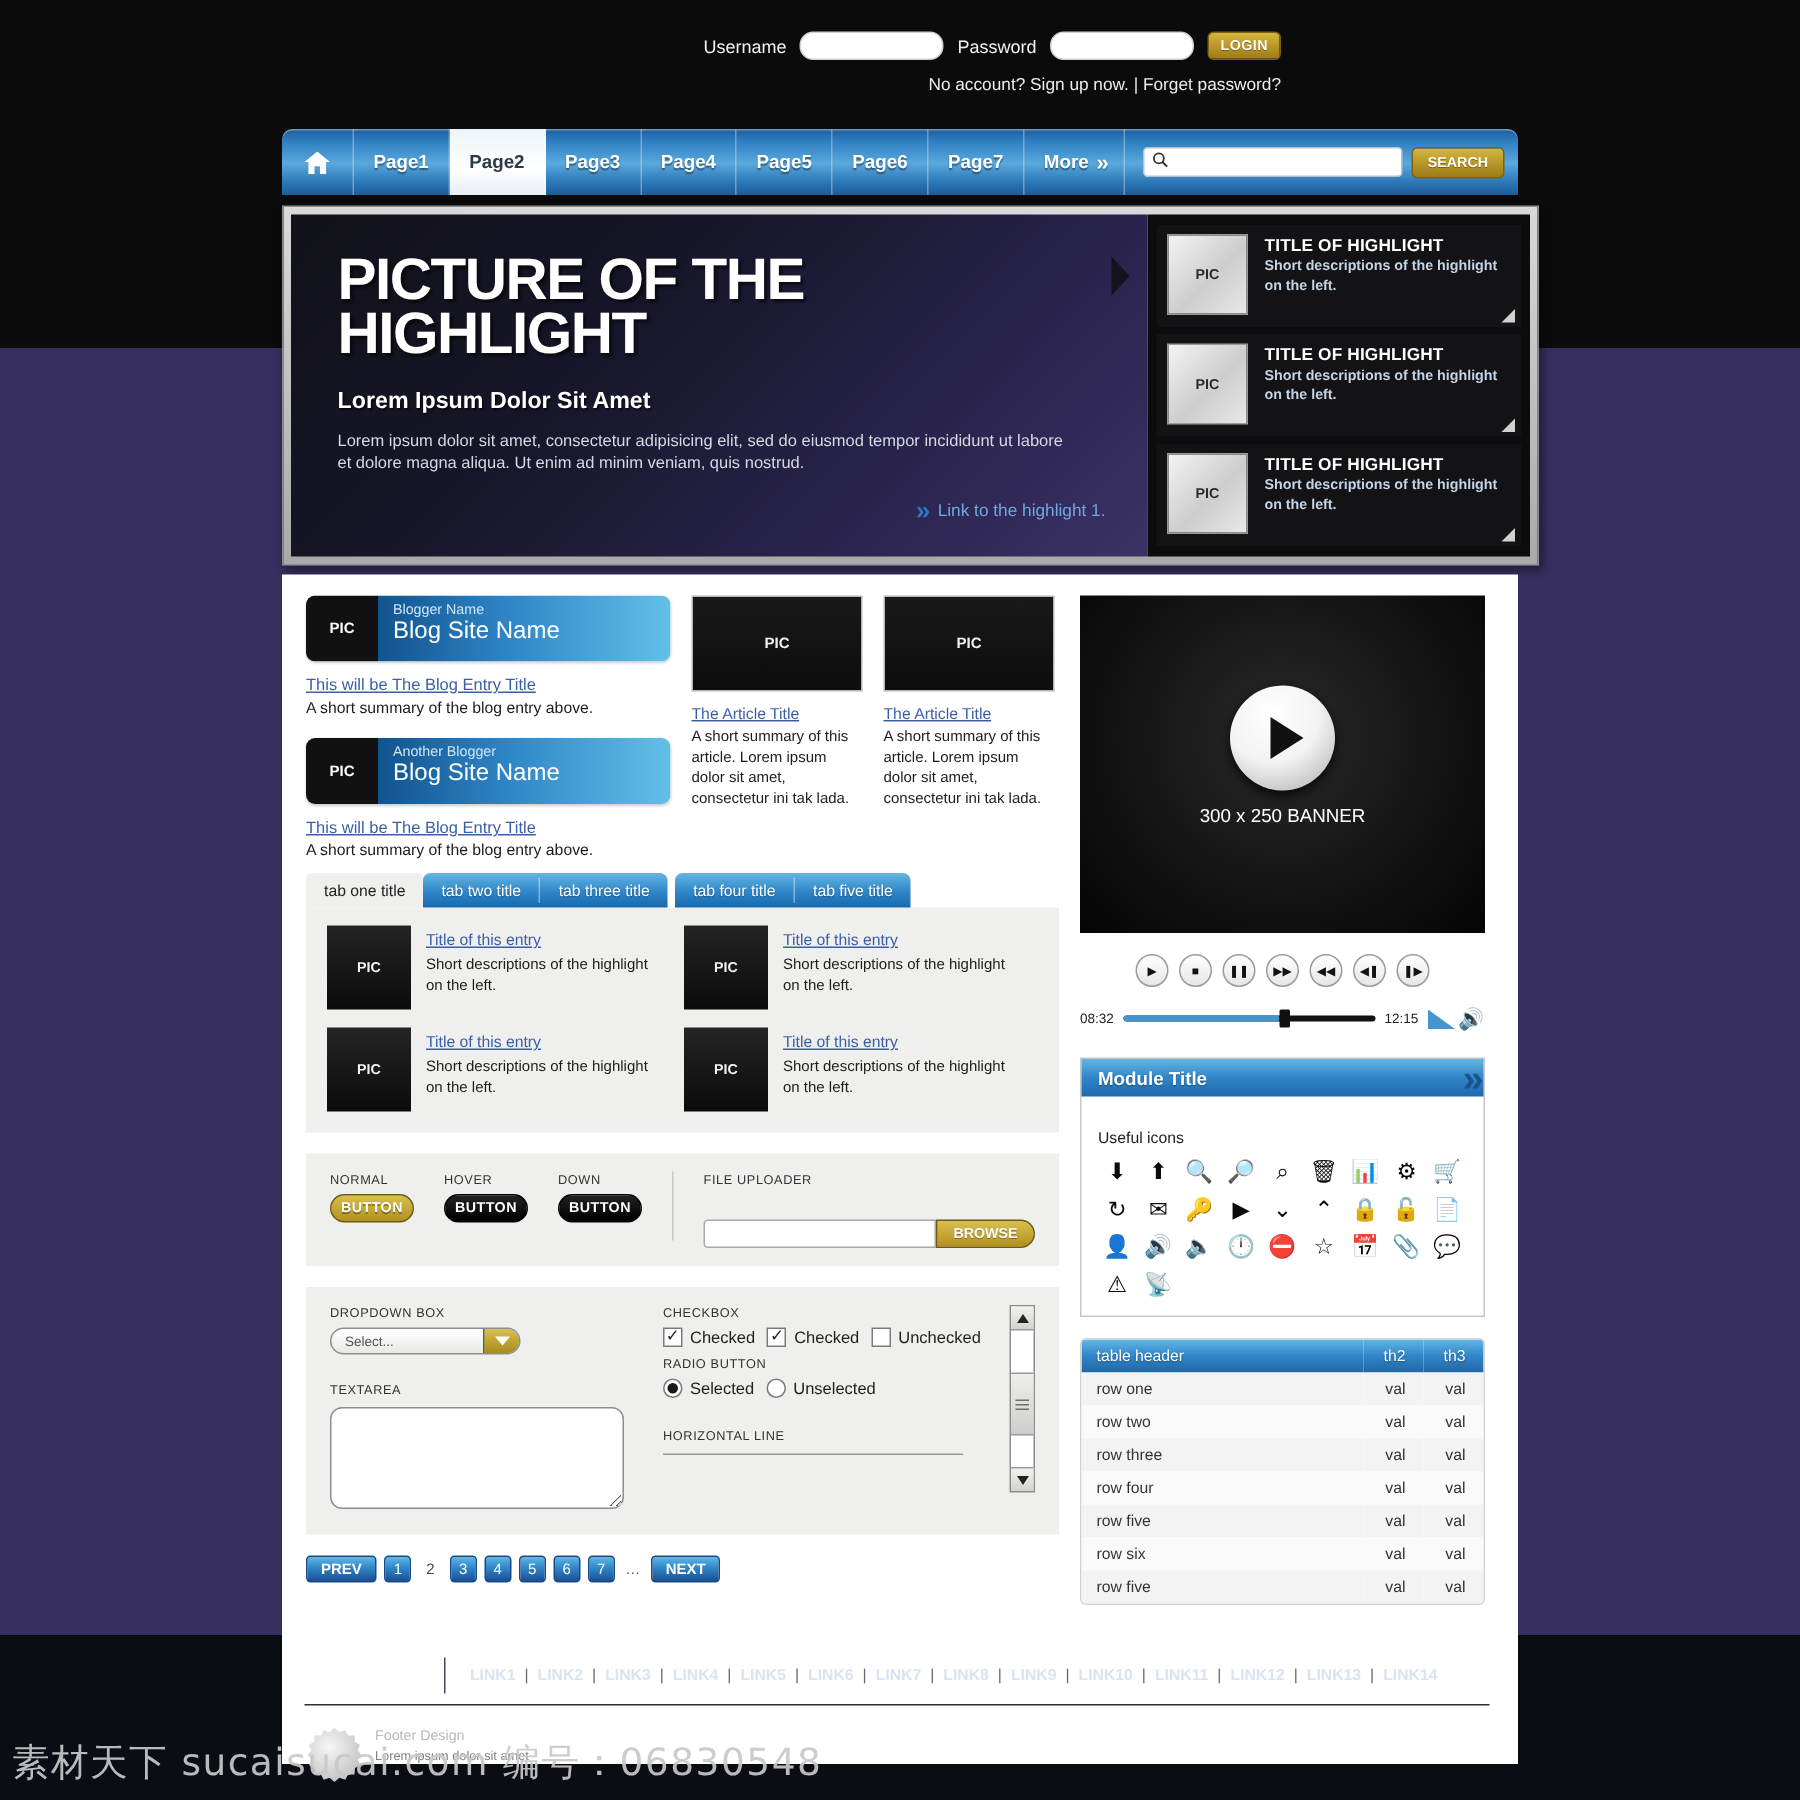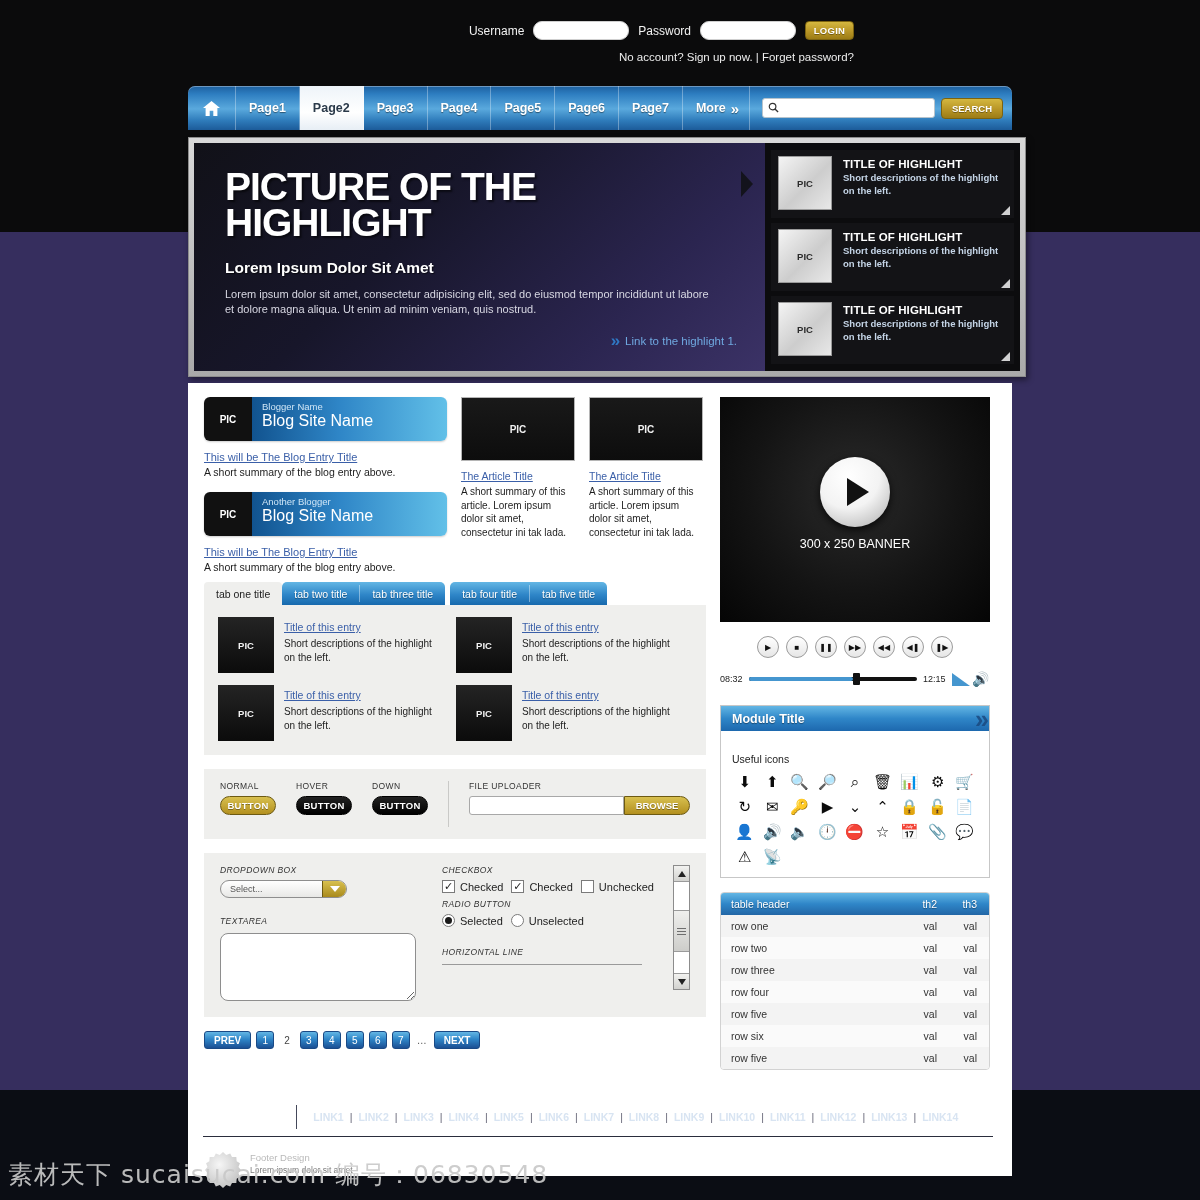--- a/index.html
+++ b/index.html
@@ -261,40 +261,40 @@
     border: 1px solid #6d5a12; cursor: pointer; letter-spacing: .3px;
   }
   .demo-btn.normal {
     background: linear-gradient(to bottom, #d8c04f, #b3901f);
     color: #ffffff; text-shadow: 0 1px 0 rgba(0,0,0,.35);
   }
   .demo-btn.hover, .demo-btn.down {
     background: linear-gradient(to bottom, #222, #000); color: #fff; border-color: #000;
   }
   .vline { width: 1px; height: 46px; background: #c9c9c7; margin: 0 20px; }
-  .up-cell { flex: 1; display: flex; flex-direction: column; gap: 5px; }
+  .up-cell { flex: 1; display: flex; flex-direction: column; gap: 22px; }
   .up-row { display: flex; }
   .up-input {
     flex: 1; height: 19px; border: 1px solid #a8a8a8; background: #fff;
     border-radius: 3px 0 0 3px; outline: none; font-size: 10px; padding: 0 5px;
     font-family: "Liberation Sans", sans-serif;
   }
   .up-btn {
     width: 66px; height: 19px; border-radius: 0 10px 10px 0;
     background: linear-gradient(to bottom, #d8c04f, #b3901f);
     border: 1px solid #6d5a12; color: #fff; font-size: 9.5px; font-weight: bold;
     cursor: pointer; text-shadow: 0 1px 0 rgba(0,0,0,.35);
   }
 
   
   #form-panel { display: flex; gap: 0; }
   .form-left { width: 196px; }
   .form-mid { flex: 1; }
   .form-right { width: 30px; display: flex; justify-content: flex-end; align-items: flex-start; }
-  .cap { font-size: 8.5px; color: #333; letter-spacing: .4px; display: block; margin-bottom: 5px; font-style: italic; }
+  .cap { font-size: 8.5px; color: #333; letter-spacing: .4px; display: block; margin-bottom: 5px; }
   .select-box {
     width: 127px; height: 18px; display: flex; border-radius: 9px; overflow: hidden;
     border: 1px solid #8e8e8e; background: linear-gradient(to bottom, #fff, #e8e8e6);
   }
   .select-box .sv { flex: 1; font-size: 9px; color: #555; padding: 3px 0 0 9px; }
   .select-arrow {
     width: 24px; background: linear-gradient(to bottom, #d8c04f, #a98a1c);
     display: flex; align-items: center; justify-content: center;
     border-left: 1px solid #6d5a12;
   }

